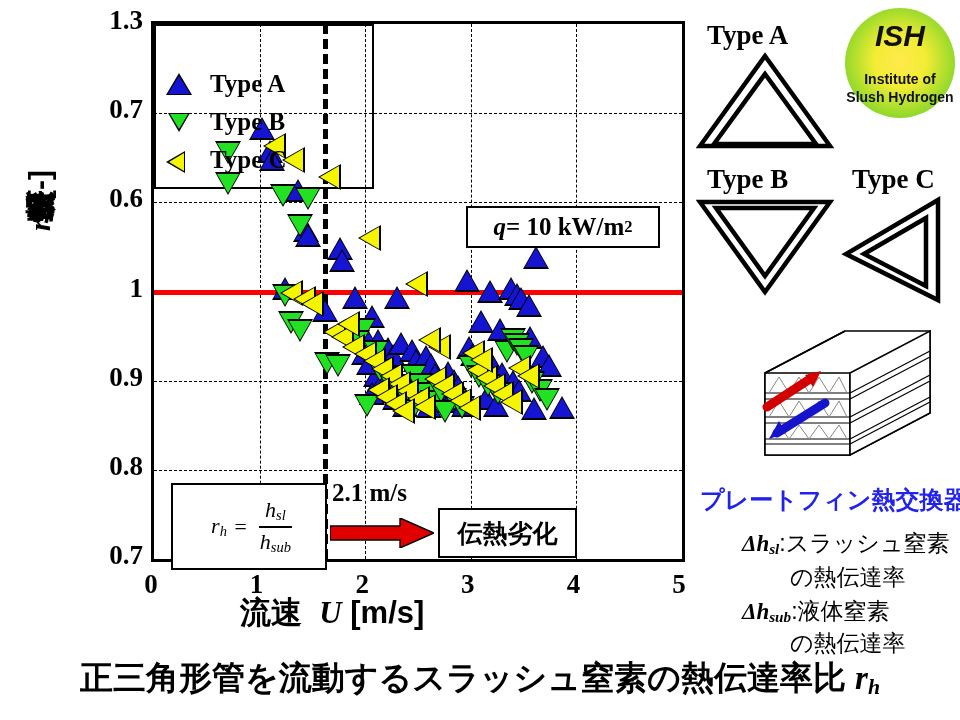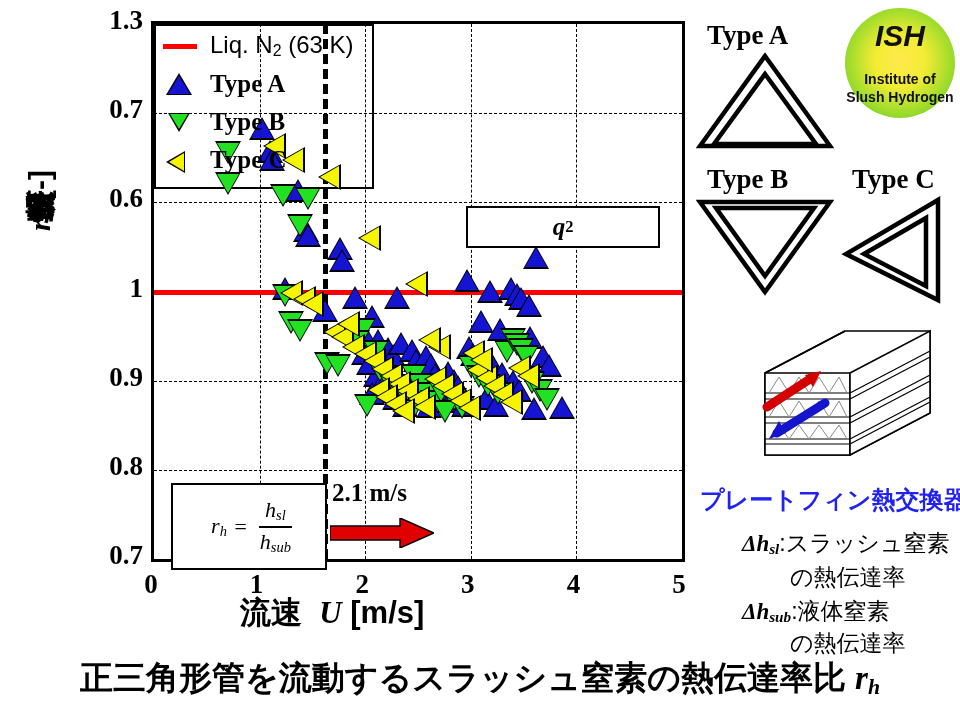--- a/index.html
+++ b/index.html
@@ -673,26 +673,20 @@
         <i class="body"></i>
       </div>
       <div class="mk lf" style="left: 274.56px; top: 315.65px;">
         <i class="edge"></i>
         <i class="body"></i>
       </div>
     </div>
 
 
   <div id="legend-box">
-    <div class="leg-row" style="top:4px;">
-      <span class="leg-swatch">
-          <span id="leg-line"></span>
-        </span>
-      <span class="lbl sans"><span>Liq. N</span><sub>2</sub><span> (63 K)</span></span>
-    </div>
     <div class="leg-row" style="top:42px;">
       <span class="leg-swatch">
         <span style="position:absolute;left:4px;top:2px;width:0;height:0;border-left:13px solid transparent;border-right:13px solid transparent;border-bottom:22px solid #000;"></span>
         <span style="position:absolute;left:6px;top:5px;width:0;height:0;border-left:11px solid transparent;border-right:11px solid transparent;border-bottom:18px solid #1414d2;"></span>
       </span>
       <span class="lbl">Type A</span>
     </div>
     <div class="leg-row" style="top:80px;">
       <span class="leg-swatch">
         <span style="position:absolute;left:6px;top:4px;width:0;height:0;border-left:11px solid transparent;border-right:11px solid transparent;border-top:19px solid #000;"></span>
@@ -704,40 +698,44 @@
       <span class="leg-swatch">
         <span style="position:absolute;left:4px;top:4px;width:0;height:0;border-top:11px solid transparent;border-bottom:11px solid transparent;border-right:19px solid #000;"></span>
         <span style="position:absolute;left:7px;top:6px;width:0;height:0;border-top:9px solid transparent;border-bottom:9px solid transparent;border-right:15px solid #f5f500;"></span>
       </span>
       <span class="lbl">Type C</span>
     </div>
   </div>
 
   <div id="q-box" class="wbox">
     <span class="it">q</span>
+      <span> = 10 kW/m</span>
       <sup>2</sup>
   </div>
 
   <div id="formula-box" class="wbox">
     <div id="formula">
       <span><span>r</span><sub>h</sub></span>
       <span>=</span>
       <span class="frac">
         <span class="num"><span>h</span><sub>sl</sub></span>
         <span class="den"><span>h</span><sub>sub</sub></span>
       </span>
     </div>
   </div>
 
   <div id="speed-label">2.1 m/s</div>
 
   <svg id="red-arrow" viewBox="0 0 104 30">
     <polygon points="0,8 70,8 70,0 104,15 70,30 70,22 0,22" fill="#e00000" stroke="#000" stroke-width="1.4"></polygon>
   </svg>
 
+  <div id="degrade-box" class="wbox">
+    <span>伝熱劣化</span>
+  </div>
 </div>
 
 <div id="yticks" class="abs" style="left:88px;top:0;width:55px;height:720px;">
     <div class="ytick" style="top: 542px; width: 55px;">0.7</div>
     <div class="ytick" style="top: 452.833px; width: 55px;">0.8</div>
     <div class="ytick" style="top: 363.667px; width: 55px;">0.9</div>
     <div class="ytick" style="top: 274.5px; width: 55px;">1</div>
     <div class="ytick" style="top: 185.333px; width: 55px;">0.6</div>
     <div class="ytick" style="top: 96.1667px; width: 55px;">0.7</div>
     <div class="ytick" style="top: 7px; width: 55px; font-family: Liberation Serif, serif;">1.3</div>

